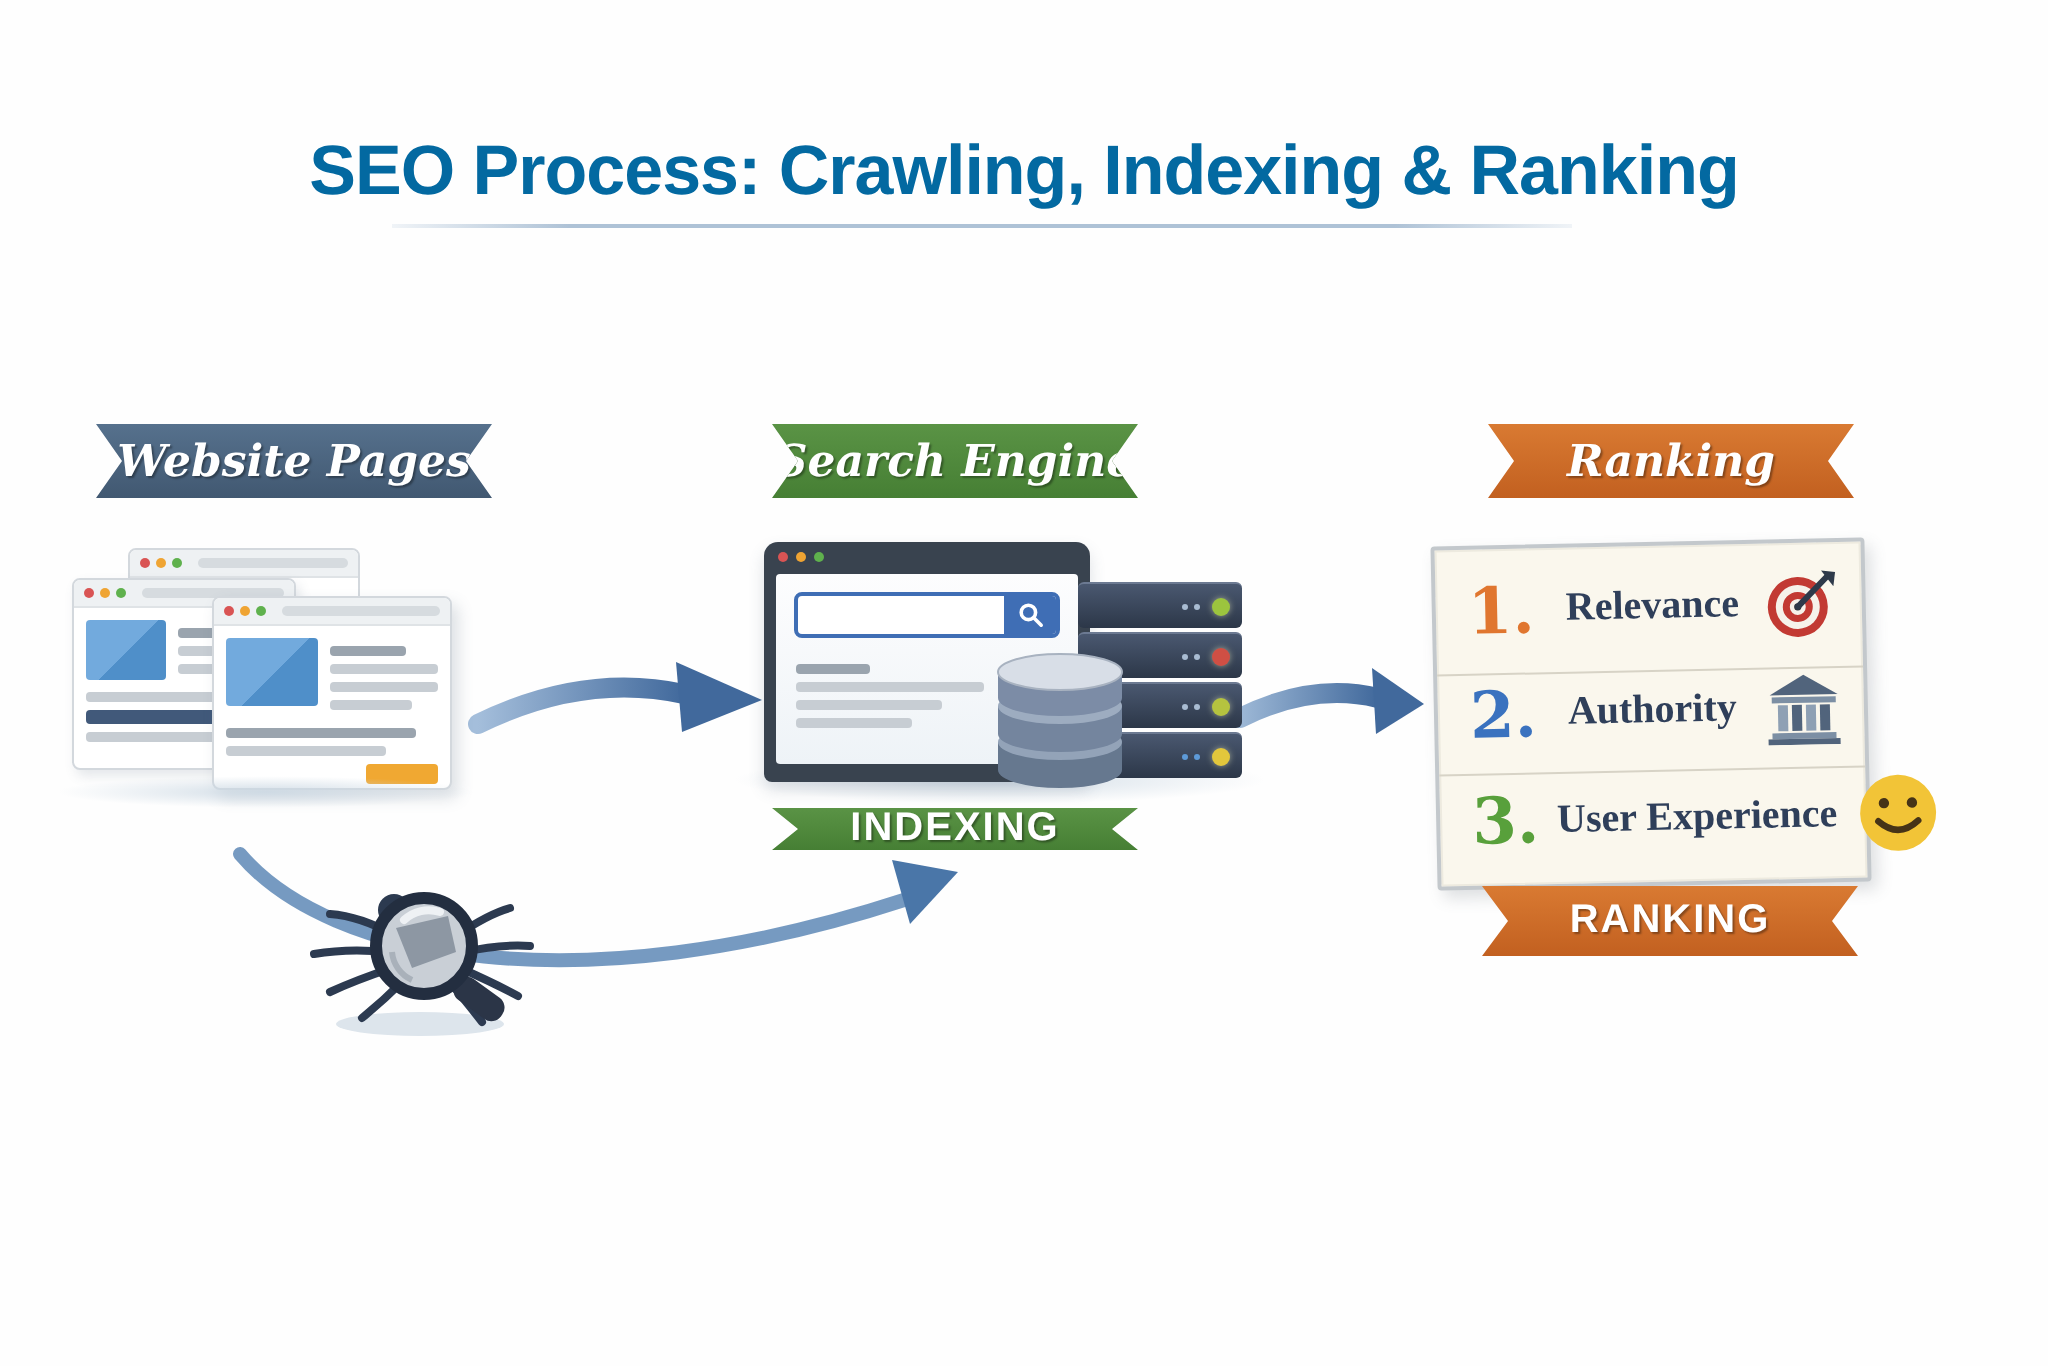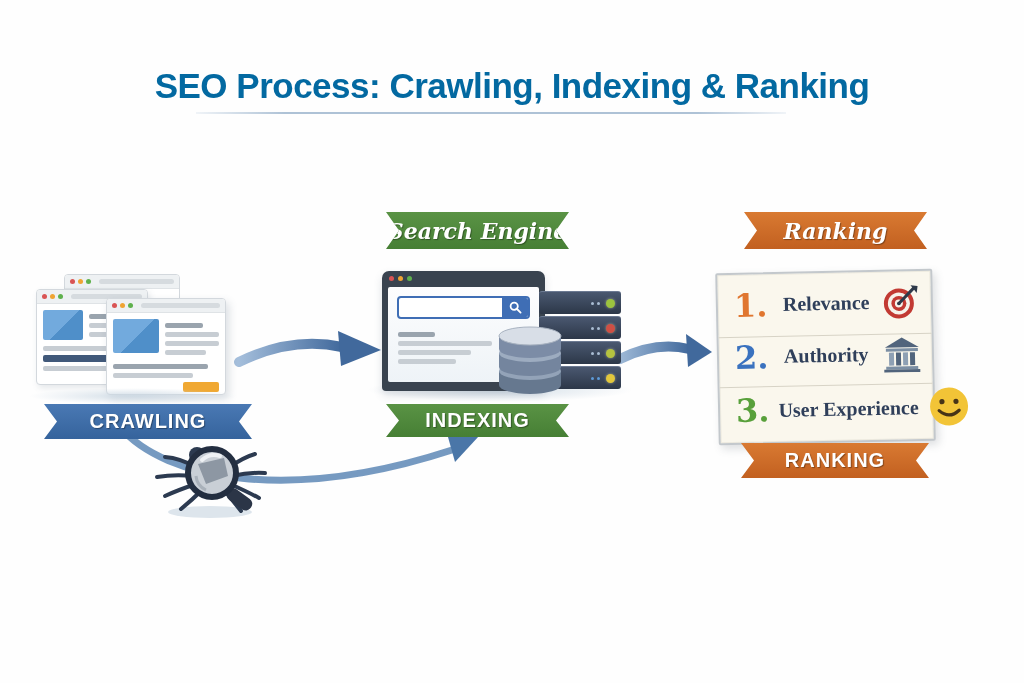--- a/index.html
+++ b/index.html
@@ -130,20 +130,23 @@
       <path d="M620,359 Q656,341 689,349" fill="none" stroke="url(#gArr2)" stroke-width="10" stroke-linecap="round"></path>
       <polygon points="686,334 712,352 688,367" fill="#41699c"></polygon>
     </g>
 
     <g>
       <path d="M120,427 C165,480 290,503 452,450" fill="none" stroke="#678fba" stroke-width="7" stroke-linecap="round" opacity="0.9"></path>
       <polygon points="446,430 479,436 455,462" fill="#4a76a8"></polygon>
     </g>
   </svg>
 
+  <div class="ribbon script rb-slate" style="left:48px; top:212px; width:198px; height:37px;">
+    <span>Website Pages</span>
+  </div>
 
   <div>
 
     <div class="win" style="left:64px; top:274px; width:116px; height:92px;">
       <div class="win-bar">
         <span class="dot r"></span>
         <span class="dot o"></span>
         <span class="dot g"></span>
         <span class="url-pill"></span>
       </div>
@@ -193,23 +196,20 @@
           </div>
         </div>
         <div class="ln dk" style="width:90%"></div>
         <div class="ln" style="width:75%"></div>
         <div class="btn-orange"></div>
       </div>
     </div>
     <div class="shadow-ellipse" style="left:28px; top:388px; width:210px; height:16px;"></div>
   </div>
 
-  <div class="ribbon caps rb-blue" style="left:44px; top:404px; width:208px; height:35px;">
-    <span>CRAWLING</span>
-  </div>
 
   <svg class="overlay-svg" style="left:148px; top:424px;" width="128" height="96" viewBox="0 0 128 96">
     <ellipse cx="62" cy="88" rx="42" ry="6" fill="#dde5ec"></ellipse>
     <g stroke="#2c3a50" stroke-width="4" stroke-linecap="round" fill="none">
       <path d="M50,44 Q32,34 17,33"></path>
       <path d="M46,52 Q26,50 9,53"></path>
       <path d="M48,60 Q30,66 17,72"></path>
       <path d="M54,66 Q44,76 33,85"></path>
       <path d="M80,44 Q96,33 107,30"></path>
       <path d="M84,52 Q102,48 117,49"></path>
@@ -288,21 +288,21 @@
       <ellipse cx="33" cy="42" rx="31" ry="9" fill="#74859e"></ellipse>
       <rect x="2" y="28" width="62" height="14" fill="#74859e"></rect>
       <ellipse cx="33" cy="28" rx="31" ry="9" fill="#9dacc0"></ellipse>
 
       <ellipse cx="33" cy="24" rx="31" ry="9" fill="#7c8ca6"></ellipse>
       <rect x="2" y="11" width="62" height="13" fill="#7c8ca6"></rect>
       <ellipse cx="33" cy="11" rx="31" ry="9" fill="#d8dee7" stroke="#a8b2c0" stroke-width="1"></ellipse>
     </svg>
   </div>
 
-  <div class="ribbon caps rb-green" style="left:386px; top:404px; width:183px; height:33px;">
+  <div class="ribbon caps rb-green" style="left:386px; top:404px; width:183px; height:21px;">
     <span>INDEXING</span>
   </div>
 
   <div class="ribbon script rb-orange" style="left:744px; top:212px; width:183px; height:37px;">
     <span>Ranking</span>
   </div>
 
   <div class="rank-card">
     <div class="factor">
       <span class="factor-num num-1">1.</span>

